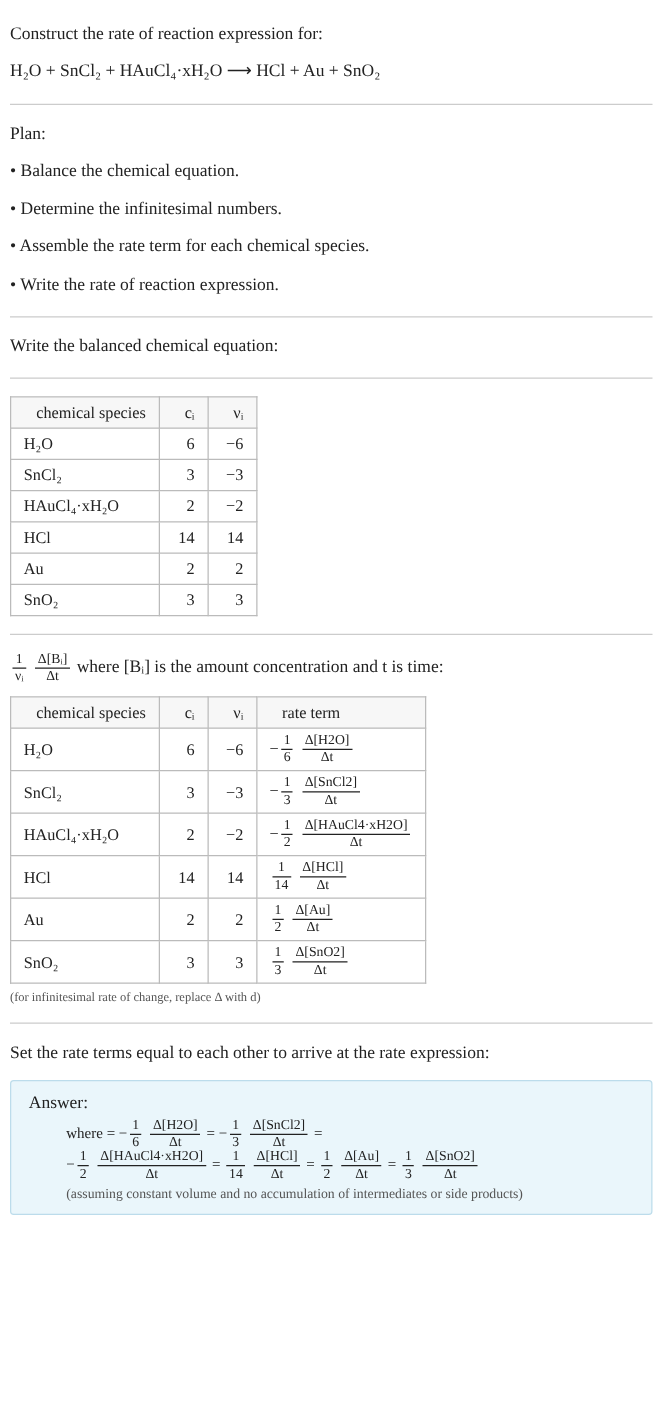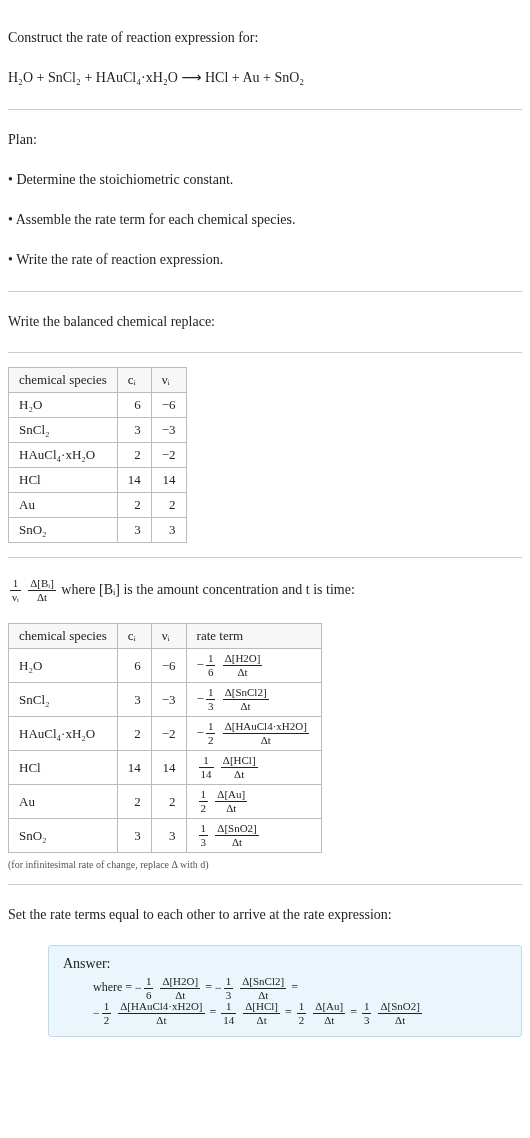--- a/index.html
+++ b/index.html
@@ -10,53 +10,53 @@
     color: #222;
     width: 514px;
     background: #fff;
   }
   hr {
     border: none;
     border-top: 1px solid #ccc;
     margin: 14px 0;
   }
   .section p {
-    margin: 20px 0;
+    margin: 10px 0;
     line-height: 1.45;
   }
   table.data {
     border-collapse: collapse;
     margin-top: 6px;
     margin-bottom: 6px;
   }
   table.data th, table.data td {
     border: 1px solid #bbb;
     padding: 4px 10px;
     text-align: left;
     font-weight: normal;
     font-size: 13px;
   }
   table.data th {
     background: #f7f7f7;
+    padding-left: 20px;
   }
   table.data td.num {
     text-align: right;
   }
   .small-note {
     font-size: 10px;
     color: #555;
     margin-top: 2px;
   }
   .answer-box {
     background: #eaf6fb;
     border: 1px solid #bcdceb;
     border-radius: 3px;
     padding: 10px 14px 10px 14px;
     margin-top: 6px;
-    margin-left: 40px;
   }
   .answer-box .title {
     font-size: 14px;
     margin-bottom: 4px;
   }
   .answer-box .rate-line {
     font-size: 12px;
     padding-left: 30px;
     line-height: 1.9;
   }
@@ -99,29 +99,30 @@
 
 <div class="section">
   <p>Construct the rate of reaction expression for:</p>
   <p class="eq">H₂O + SnCl₂ + HAuCl₄·xH₂O  ⟶  HCl + Au + SnO₂</p>
 </div>
 
 <hr>
 
 <div class="section">
   <p>Plan:</p>
-  <p class="bullet">• Determine the stoichiometric constant.</p>
+  <p class="bullet">• Balance the chemical equation.</p>
+  <p class="bullet">• Determine the infinitesimal numbers.</p>
   <p class="bullet">• Assemble the rate term for each chemical species.</p>
   <p class="bullet">• Write the rate of reaction expression.</p>
 </div>
 
 <hr>
 
 <div class="section">
-  <p>Write the balanced chemical replace:</p>
+  <p>Write the balanced chemical equation:</p>
 </div>
 
 <hr>
 
 <div class="section">
   <table class="data">
     <tbody>
         <tr>
       <th>chemical species</th>
       <th>cᵢ</th>
@@ -234,14 +235,15 @@
       <span> = </span>
       <br>
       <span class="rate-term"><span>−</span><span class="frac"><span class="num">1</span><span class="den">2</span></span> <span class="frac"><span class="num">Δ[HAuCl4·xH2O]</span><span class="den">Δt</span></span></span>
       <span> = </span>
       <span class="rate-term"><span></span><span class="frac"><span class="num">1</span><span class="den">14</span></span> <span class="frac"><span class="num">Δ[HCl]</span><span class="den">Δt</span></span></span>
       <span> = </span>
       <span class="rate-term"><span></span><span class="frac"><span class="num">1</span><span class="den">2</span></span> <span class="frac"><span class="num">Δ[Au]</span><span class="den">Δt</span></span></span>
       <span> = </span>
       <span class="rate-term"><span></span><span class="frac"><span class="num">1</span><span class="den">3</span></span> <span class="frac"><span class="num">Δ[SnO2]</span><span class="den">Δt</span></span></span>
     </div>
+    <div class="assume">(assuming constant volume and no accumulation of intermediates or side products)</div>
   </div>
 </div>
 
 </body></html>

